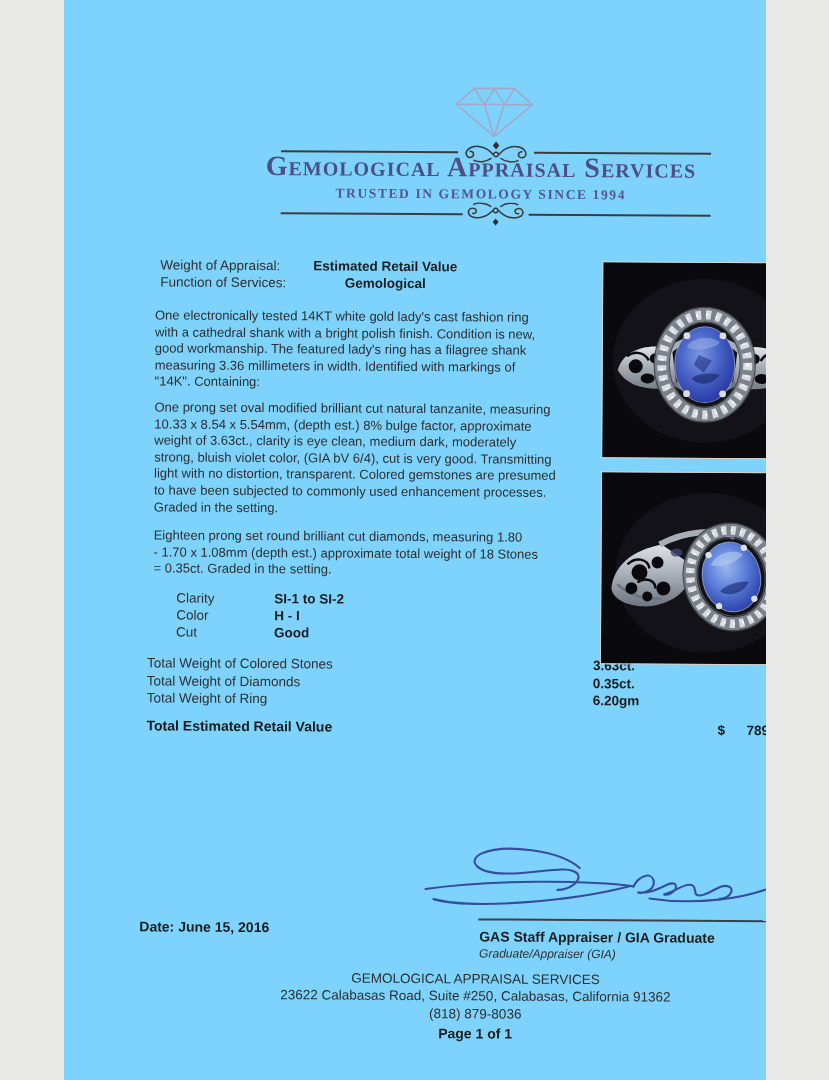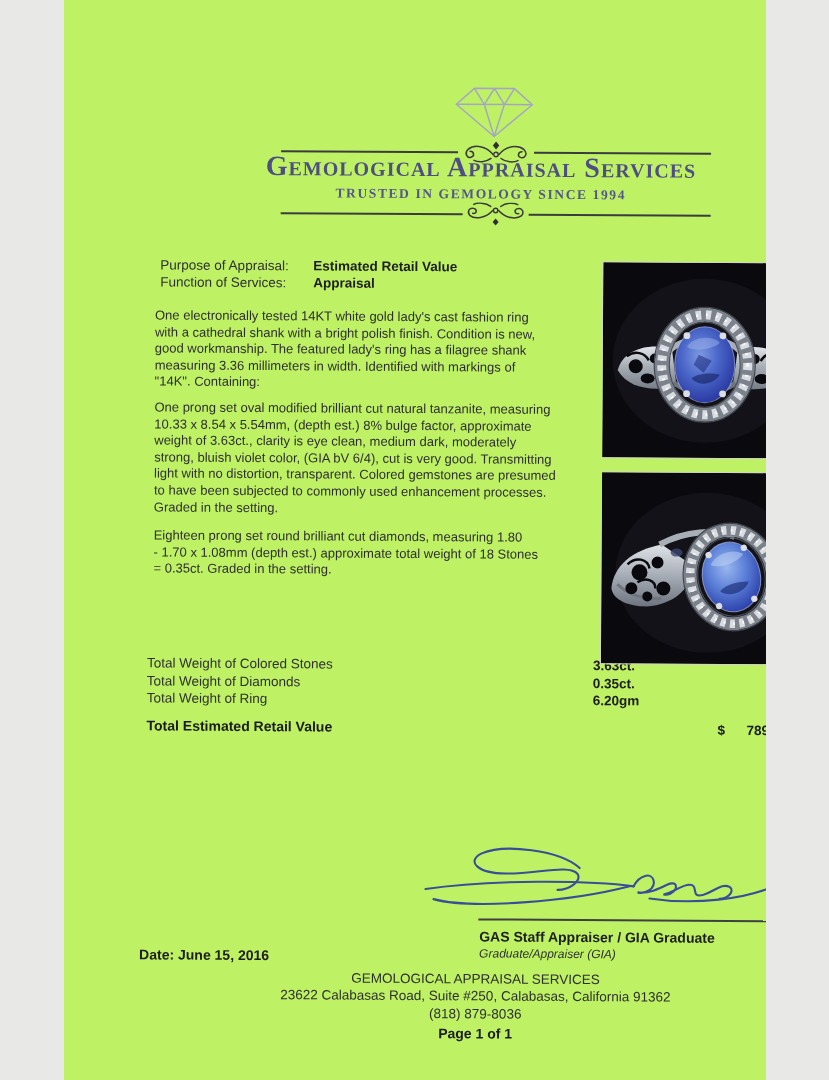--- a/index.html
+++ b/index.html
@@ -1,18 +1,18 @@
 <!DOCTYPE html>
 <html><head>
 <meta charset="utf-8">
 <style>
   html,body{margin:0;padding:0;background:#e8e8e6;}
   #page{
     position:relative;width:702px;height:1080px;margin:0 auto;
-    background:#bef264;overflow:hidden;
+    background:#7dd3fc;overflow:hidden;
     font-family:"Liberation Sans",sans-serif;color:#2f2f31;
   }
   #sheet{position:absolute;inset:0;transform:rotate(0.35deg);transform-origin:50% 45%;}
 
   
   .logo-diamond{position:absolute;left:386px;top:85px;width:84px;height:54px;}
   .rule-row{position:absolute;left:215px;width:430px;display:flex;align-items:center;}
   .rule-row.top{top:141px;height:22px;}
   .rule-row.bottom{top:202px;height:24px;}
   .rule-line{flex:1;height:2px;background:#3b3b40;}
@@ -26,21 +26,21 @@
     font-family:"Liberation Serif",serif;
     font-size:13.5px;letter-spacing:1.6px;color:#55558c;font-weight:600;
   }
 
   
   .meta-grid{
     position:absolute;left:95px;top:258px;
     display:grid;grid-template-columns:153px auto;row-gap:0;
     font-size:13.5px;line-height:17px;
   }
-  .meta-grid .val{font-weight:bold;color:#1d1d1f;}
+  .meta-grid .val{font-weight:bold;color:#1d1d1f;text-align:center;}
   .para{
     position:absolute;left:90px;width:470px;
     font-size:13px;line-height:16.6px;white-space:pre-line;color:#2e2e30;
   }
   #para-ring{top:309px;}
   #para-tanzanite{top:401px;}
   #para-diamonds{top:529px;}
 
   .grades-grid{
     position:absolute;left:113px;top:591px;
@@ -65,21 +65,21 @@
 
   
   .photo{position:absolute;left:538px;width:205px;background:#0a0a0e;outline:1px solid #d3d3cd;}
   #photo-front{top:261px;height:195px;}
   #photo-side{top:471px;height:191px;}
   .photo svg{display:block;width:100%;height:100%;}
 
   
   .signature-svg{position:absolute;left:358px;top:845px;width:372px;height:76px;}
   .sig-line{position:absolute;left:417px;top:918px;width:316px;height:2px;background:#3f3f44;}
-  .date-line{position:absolute;left:78px;top:920px;font-size:14px;font-weight:bold;color:#1d1d1f;margin-top:28px;}
+  .date-line{position:absolute;left:78px;top:920px;font-size:14px;font-weight:bold;color:#1d1d1f;}
   .signer-title{position:absolute;left:418px;top:928px;font-size:14px;font-weight:bold;color:#1d1d1f;}
   .signer-sub{position:absolute;left:418px;top:946px;font-size:12px;font-style:italic;color:#2e2e30;}
 
   
   .footer-line{position:absolute;left:0;width:829px;text-align:center;font-size:13.5px;color:#2e2e30;}
   #footer-company{top:971px;}
   #footer-address{top:988px;}
   #footer-phone{top:1006px;}
   #footer-page{top:1025px;font-weight:bold;font-size:14px;color:#1d1d1f;}
 </style>
@@ -125,42 +125,50 @@
         <path d="M36,8 C43,16 54,17 59,13 C62,9 59,5 55,6 C51,7 52,12 56,11"></path>
         <path d="M38,4 C43,0 51,0 55,2"></path>
       </g>
       <circle cx="33" cy="8" r="2.2" fill="none" stroke="#3a3a3f" stroke-width="1.4"></circle>
       <polygon points="33,16 36,19.5 33,23 30,19.5" fill="#2f2f33"></polygon>
     </svg>
     <div class="rule-line"></div>
   </div>
 
   <div class="meta-grid">
-    <div>Purpose of Appraisal:</div>
+    <div>Weight of Appraisal:</div>
     <div class="val">Estimated Retail Value</div>
     <div>Function of Services:</div>
-    <div class="val">Appraisal</div>
+    <div class="val">Gemological</div>
   </div>
 
   <div class="para" id="para-ring">One electronically tested 14KT white gold lady's cast fashion ring
 with a cathedral shank with a bright polish finish. Condition is new,
 good workmanship. The featured lady's ring has a filagree shank
 measuring 3.36 millimeters in width. Identified with markings of
 "14K".  Containing:</div>
   <div class="para" id="para-tanzanite">One prong set oval modified brilliant cut natural tanzanite, measuring
 10.33 x 8.54 x 5.54mm, (depth est.)  8% bulge factor, approximate
 weight of 3.63ct., clarity is eye clean, medium dark, moderately
 strong, bluish violet color, (GIA bV 6/4), cut is very good. Transmitting
 light with no distortion, transparent. Colored gemstones are presumed
 to have been subjected to commonly used enhancement processes.
 Graded in the setting.</div>
   <div class="para" id="para-diamonds">Eighteen prong set round brilliant cut diamonds, measuring 1.80
 - 1.70 x 1.08mm (depth est.) approximate total weight of 18 Stones
 = 0.35ct. Graded in the setting.</div>
 
+  <div class="grades-grid">
+    <div>Clarity</div>
+    <div class="val">SI-1 to SI-2</div>
+    <div>Color</div>
+    <div class="val">H - I</div>
+    <div>Cut</div>
+    <div class="val">Good</div>
+  </div>
 
   <div class="totals-grid">
     <div>Total Weight of Colored Stones</div>
     <div class="val">3.63ct.</div>
     <div>Total Weight of Diamonds</div>
     <div class="val">0.35ct.</div>
     <div>Total Weight of Ring</div>
     <div class="val">6.20gm</div>
   </div>
 

